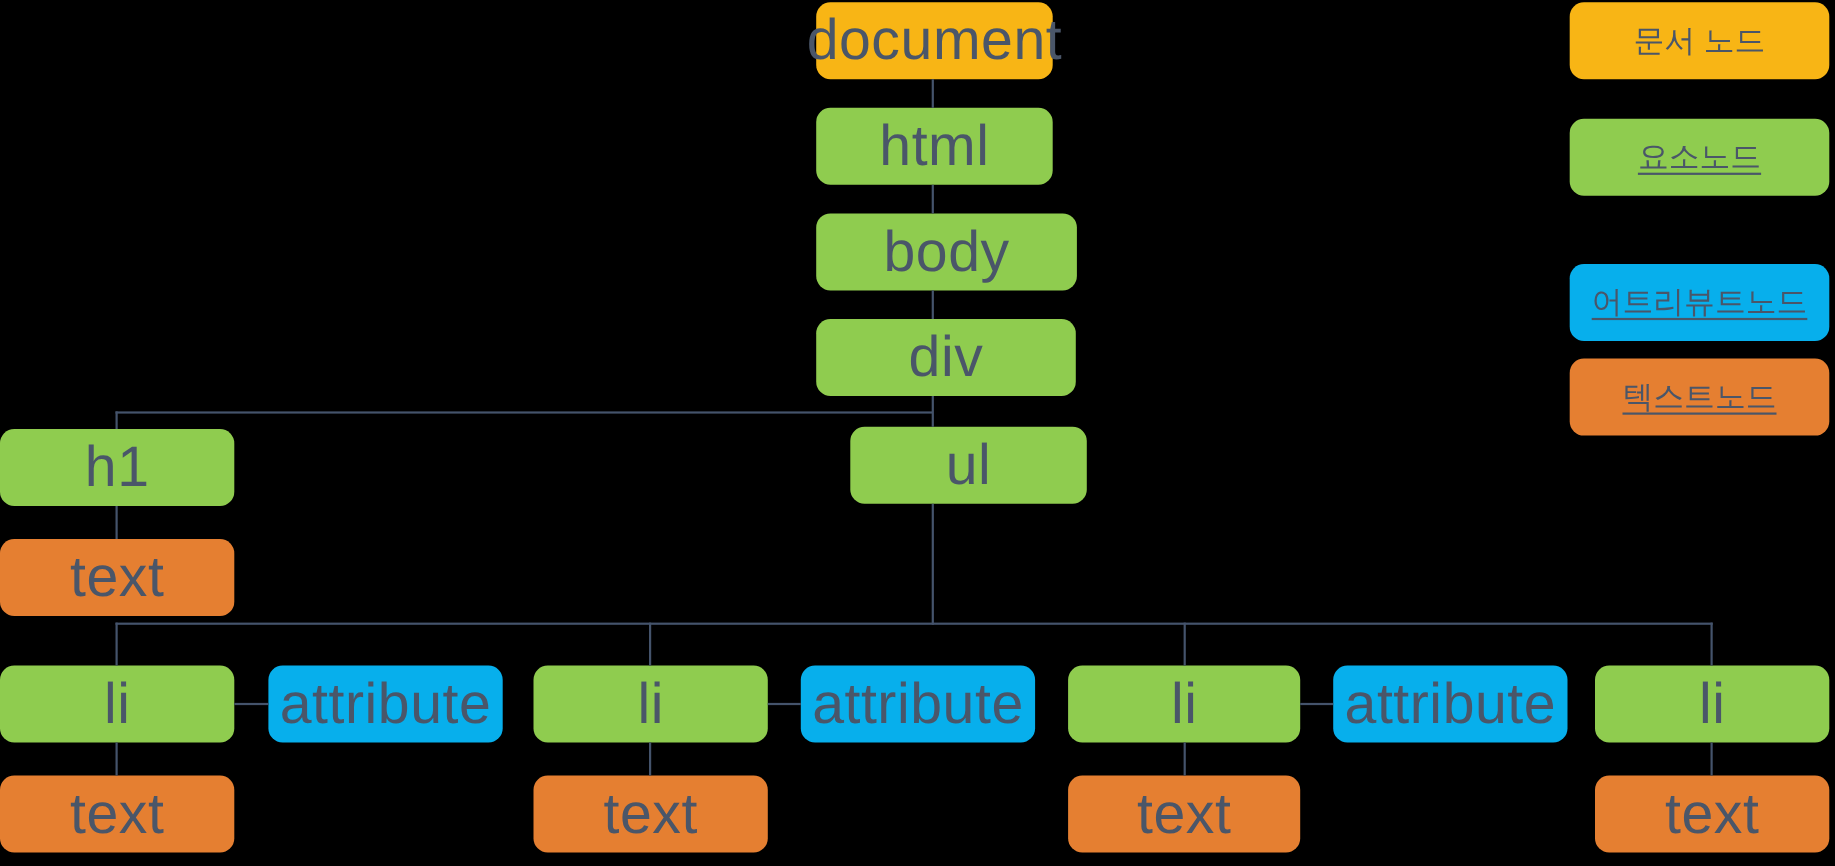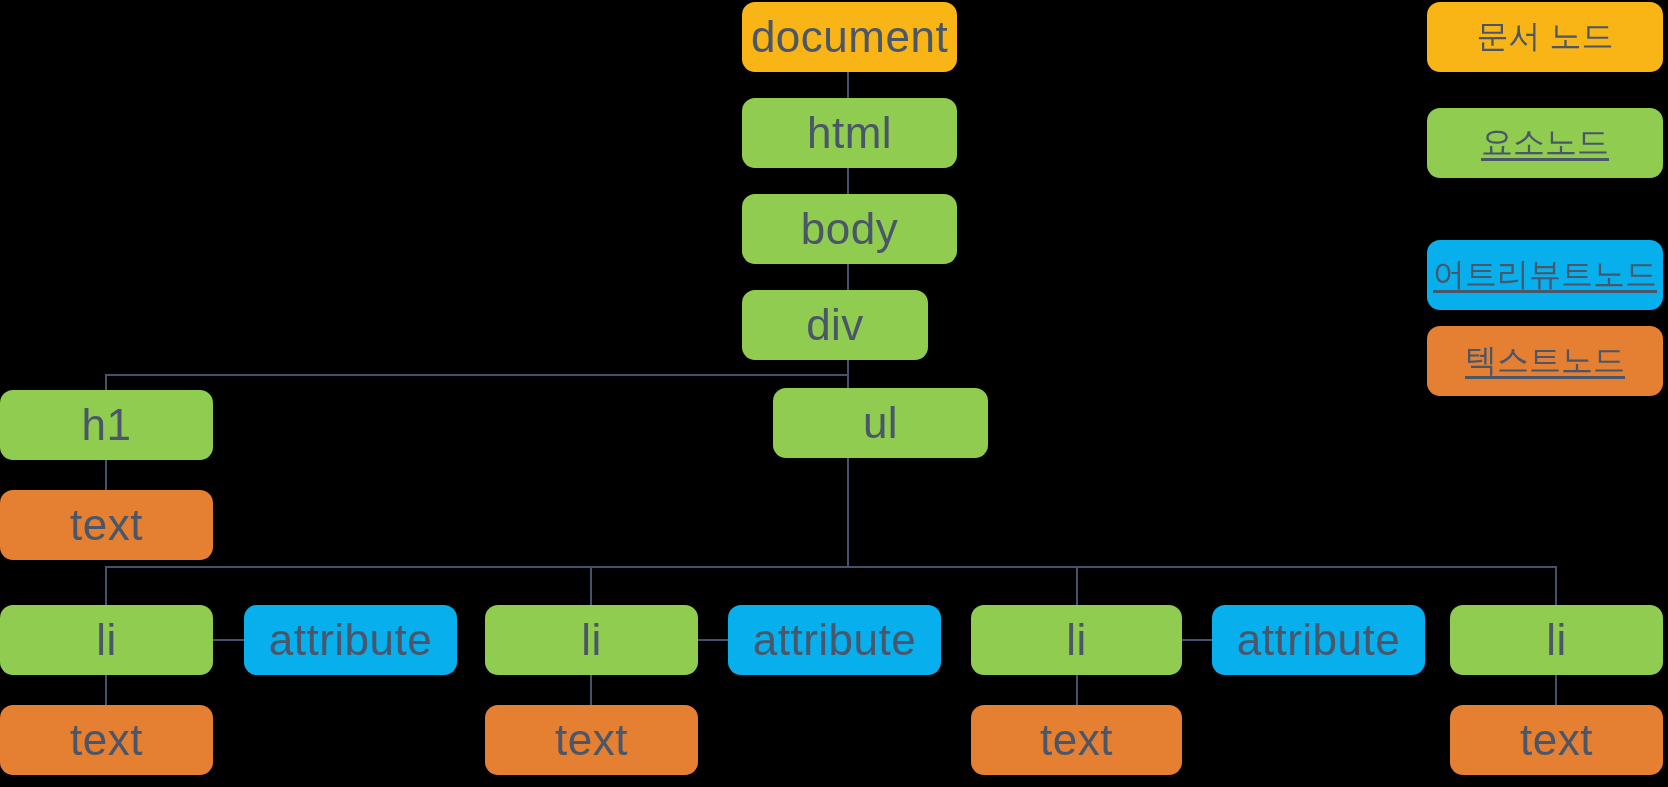--- a/index.html
+++ b/index.html
@@ -11,34 +11,34 @@
     overflow: hidden;
     font-family: "Liberation Sans", sans-serif;
   }
   .node {
     position: absolute;
     height: 70px;
     border-radius: 13px;
     display: flex;
     align-items: center;
     justify-content: center;
-    font-size: 44px;
+    font-size: 52px;
     color: #4A5669;
     box-sizing: border-box;
     letter-spacing: 0.5px;
   }
   .legend-box {
     position: absolute;
     height: 70px;
     width: 236px;
     border-radius: 13px;
     display: flex;
     align-items: center;
     justify-content: center;
-    font-size: 32px;
+    font-size: 28px;
     color: #4A5669;
     box-sizing: border-box;
   }
   .doc    { background: #F8B515; }
   .elem   { background: #8FCC4F; text-align: right; }
   .attr   { background: #07AFEC; }
   .txt    { background: #E57F31; }
   .underline { text-decoration: underline; text-underline-offset: 5px; }
   .line {
     position: absolute;
@@ -47,22 +47,22 @@
   .v { width: 2px; }
   .h { height: 2px; }
 </style>
 </head>
 <body>
 
 <div id="canvas">
 
   <div class="node doc" style="left:742px; top:2px;   width:215px;">document</div>
   <div class="node elem" style="left:742px; top:98px;  width:215px;">html</div>
-  <div class="node elem" style="left:742px; top:194px; width:215px;">body</div>
-  <div class="node elem" style="left:742px; top:290px; width:186px;">div</div>
+  <div class="node elem" style="left:742px; top:194px; width:237px;">body</div>
+  <div class="node elem" style="left:742px; top:290px; width:236px;">div</div>
   <div class="node elem" style="left:742px; top:388px; width:215px;margin-left:31px;">ul</div>
 
   <div class="node elem" style="left:0px; top:390px; width:213px;">h1</div>
   <div class="node txt" style="left:0px; top:490px; width:213px;">text</div>
 
   <div class="node elem" style="left:0px;    top:605px; width:213px;">li</div>
   <div class="node attr" style="left:244px;  top:605px; width:213px;">attribute</div>
   <div class="node elem" style="left:485px;  top:605px; width:213px;">li</div>
   <div class="node attr" style="left:728px;  top:605px; width:213px;">attribute</div>
   <div class="node elem" style="left:971px;  top:605px; width:211px;">li</div>

